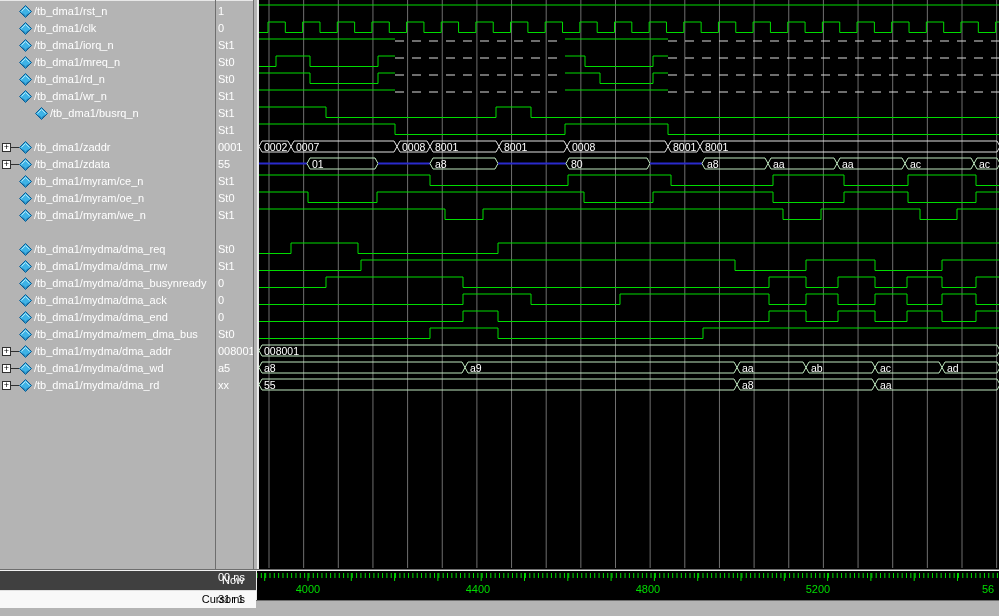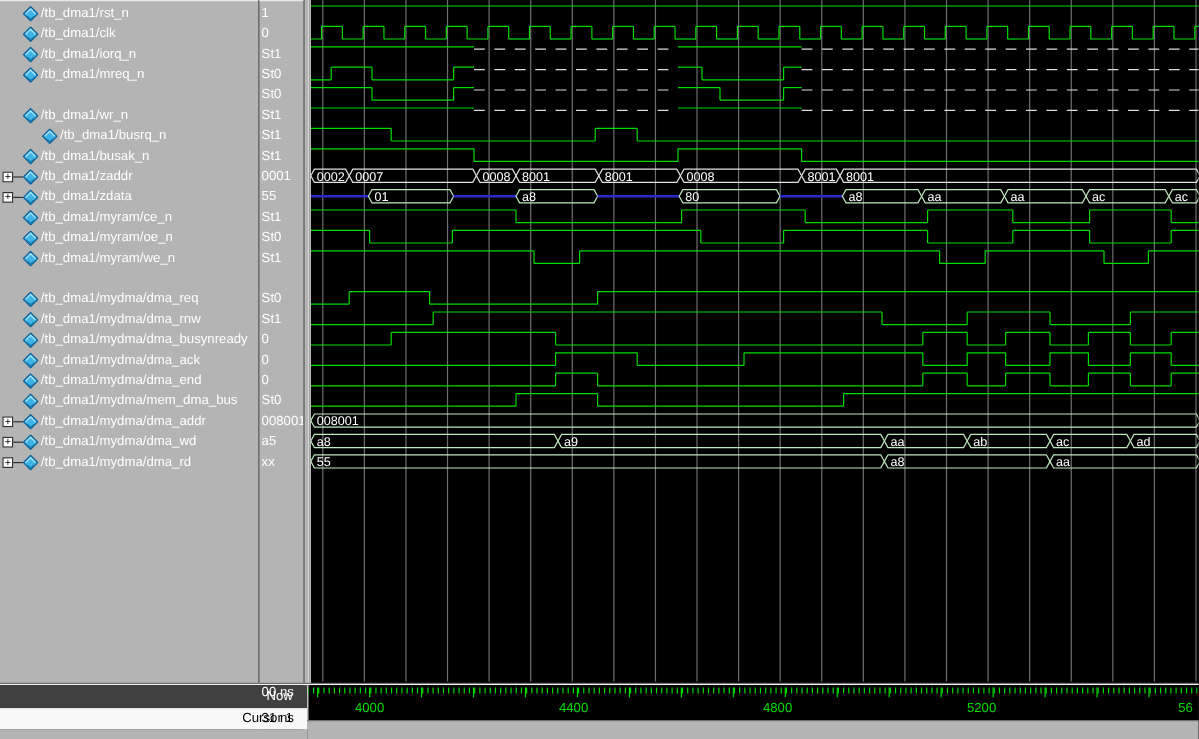--- a/index.html
+++ b/index.html
@@ -79,43 +79,43 @@
         <span class="sig-name">/tb_dma1/iorq_n</span>
       </div>
       <div class="sig-row" style="top: 53px;">
         <span class="diamond"><svg width="13" height="13" xmlns="http://www.w3.org/2000/svg">
             <polygon points="6.5,0.5 12.5,6.5 6.5,12.5 0.5,6.5" fill="#3fb3e6" stroke="#0e5d92"></polygon>
             <polyline points="2.5,6.5 6.5,2.5 10.5,6.5" fill="none" stroke="#aee8f8"></polyline>
             <polyline points="3.5,8.5 6.5,11 9.5,8.5" fill="none" stroke="#1878b0"></polyline>
           </svg></span>
         <span class="sig-name">/tb_dma1/mreq_n</span>
       </div>
+      <div class="sig-row" style="top: 70px;">
+        <span class="diamond"><svg width="13" height="13" xmlns="http://www.w3.org/2000/svg">
+            <polygon points="6.5,0.5 12.5,6.5 6.5,12.5 0.5,6.5" fill="#3fb3e6" stroke="#0e5d92"></polygon>
+            <polyline points="2.5,6.5 6.5,2.5 10.5,6.5" fill="none" stroke="#aee8f8"></polyline>
+            <polyline points="3.5,8.5 6.5,11 9.5,8.5" fill="none" stroke="#1878b0"></polyline>
+          </svg></span>
+        <span class="sig-name">/tb_dma1/rd_n</span>
+      </div>
       <div class="sig-row" style="top: 87px;">
         <span class="diamond"><svg width="13" height="13" xmlns="http://www.w3.org/2000/svg">
             <polygon points="6.5,0.5 12.5,6.5 6.5,12.5 0.5,6.5" fill="#3fb3e6" stroke="#0e5d92"></polygon>
             <polyline points="2.5,6.5 6.5,2.5 10.5,6.5" fill="none" stroke="#aee8f8"></polyline>
             <polyline points="3.5,8.5 6.5,11 9.5,8.5" fill="none" stroke="#1878b0"></polyline>
           </svg></span>
         <span class="sig-name">/tb_dma1/wr_n</span>
       </div>
       <div class="sig-row" style="top: 104px; margin-left: 16px;">
         <span class="diamond"><svg width="13" height="13" xmlns="http://www.w3.org/2000/svg">
             <polygon points="6.5,0.5 12.5,6.5 6.5,12.5 0.5,6.5" fill="#3fb3e6" stroke="#0e5d92"></polygon>
             <polyline points="2.5,6.5 6.5,2.5 10.5,6.5" fill="none" stroke="#aee8f8"></polyline>
             <polyline points="3.5,8.5 6.5,11 9.5,8.5" fill="none" stroke="#1878b0"></polyline>
           </svg></span>
         <span class="sig-name">/tb_dma1/busrq_n</span>
-      </div>
-      <div class="sig-row" style="top: 121px;">
-        <span class="diamond"><svg width="13" height="13" xmlns="http://www.w3.org/2000/svg">
-            <polygon points="6.5,0.5 12.5,6.5 6.5,12.5 0.5,6.5" fill="#3fb3e6" stroke="#0e5d92"></polygon>
-            <polyline points="2.5,6.5 6.5,2.5 10.5,6.5" fill="none" stroke="#aee8f8"></polyline>
-            <polyline points="3.5,8.5 6.5,11 9.5,8.5" fill="none" stroke="#1878b0"></polyline>
-          </svg></span>
-        <span class="sig-name">/tb_dma1/busak_n</span>
       </div>
       <div class="sig-row" style="top: 138px;">
         <div class="expand-box">+</div>
         <div class="tree-dash"></div>
         <span class="diamond"><svg width="13" height="13" xmlns="http://www.w3.org/2000/svg">
             <polygon points="6.5,0.5 12.5,6.5 6.5,12.5 0.5,6.5" fill="#3fb3e6" stroke="#0e5d92"></polygon>
             <polyline points="2.5,6.5 6.5,2.5 10.5,6.5" fill="none" stroke="#aee8f8"></polyline>
             <polyline points="3.5,8.5 6.5,11 9.5,8.5" fill="none" stroke="#1878b0"></polyline>
           </svg></span>
         <span class="sig-name">/tb_dma1/zaddr</span>

